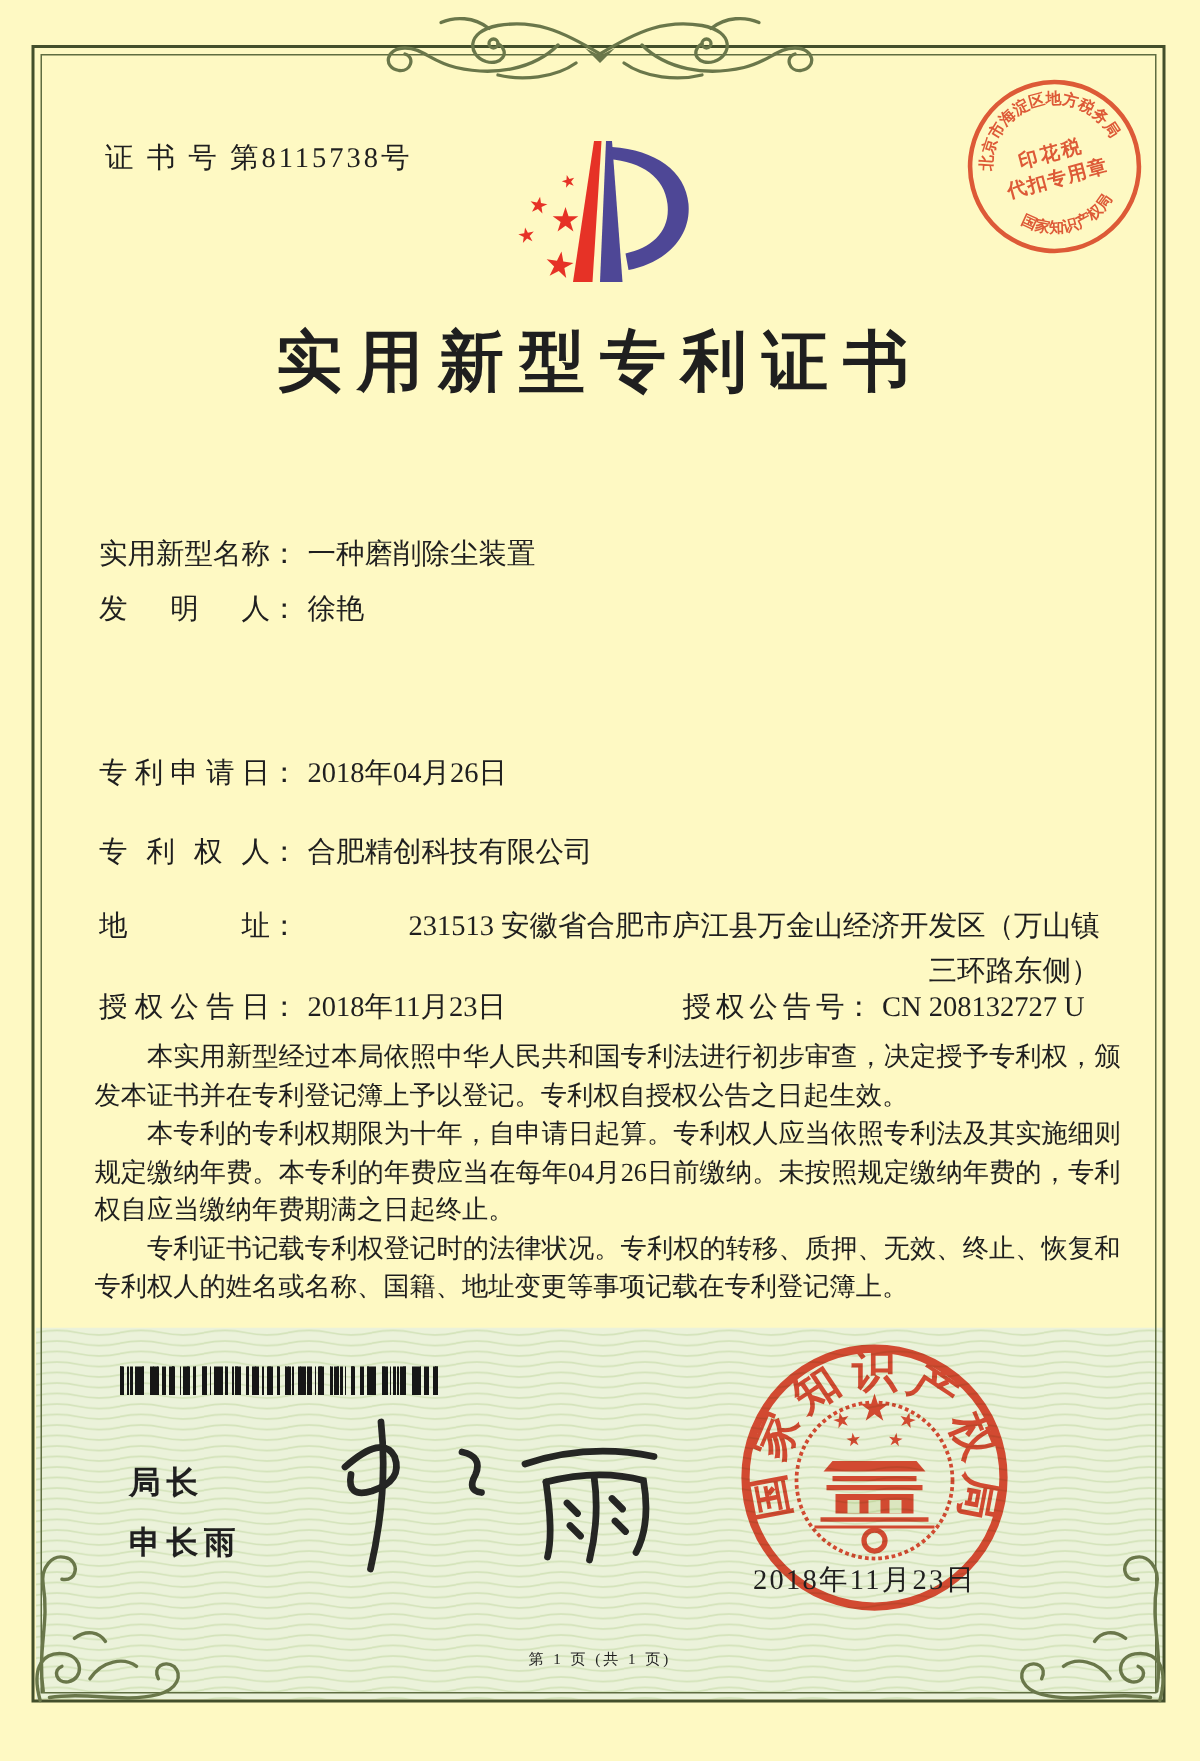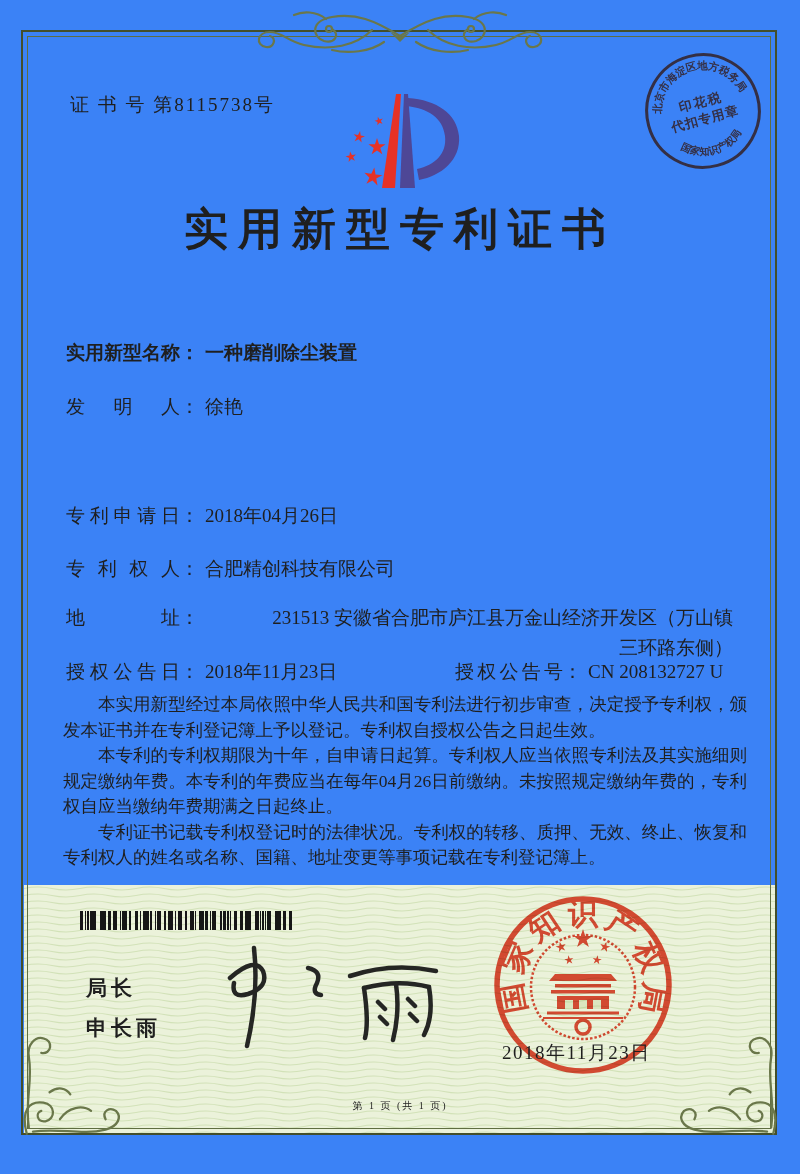--- a/index.html
+++ b/index.html
@@ -1,33 +1,33 @@
 <!DOCTYPE html>
 <html><head>
 <meta charset="utf-8">
 <style>
   html,body{margin:0;padding:0;}
   #page{
     position:relative; width:800px; height:1174px; overflow:hidden;
-    background:#3b82f6; color:#1f1f1f;
+    background:#fef9c3; color:#1f1f1f;
     font-family:"Liberation Serif","DejaVu Serif",serif;
   }
   
   .frame-outer{position:absolute; left:21px; top:30px; right:23px; bottom:39px;
     border:2.5px solid #434f2b; z-index:5; pointer-events:none;}
   .frame-inner{position:absolute; left:27px; top:36px; right:29px; bottom:45px;
     border:1px solid #5f6d41; z-index:5; pointer-events:none;}
   
   .band{position:absolute; left:24px; top:885px; width:752px; height:248px; z-index:1;}
   
   .orn{position:absolute; z-index:6;}
   
   .cert-no{position:absolute; left:70px; top:92px; font-size:19px; letter-spacing:2px; z-index:10;}
   .logo{position:absolute; left:336px; top:84px; z-index:10;}
-  .title{position:absolute; left:0; right:0; top:200px; text-align:center;
+  .title{position:absolute; left:0; right:0; top:212px; text-align:center;
     font-size:44px; font-weight:bold; letter-spacing:10px; z-index:10;}
   
   .row{position:absolute; left:66px; font-size:19px; line-height:30px; z-index:10; white-space:nowrap;}
   .lbl{display:inline-block; width:114px; text-align:justify; text-align-last:justify; vertical-align:top;}
   .colon{display:inline-block; vertical-align:top; margin-right:6px;}
   .val{display:inline-block; vertical-align:top; white-space:pre-line;}
   .val-wrap{width:528px;text-align:right;}
   .row-grant-no{left:455px;}
   
   .paras{position:absolute; left:63px; top:692px; width:684px; z-index:10;
@@ -128,21 +128,21 @@
     </text>
     <text font-size="10.5" font-weight="bold" fill="#db4a33" font-family="'Liberation Serif','DejaVu Serif',serif">
       <textPath href="#taxBot" startOffset="50%" text-anchor="middle">国家知识产权局</textPath>
     </text>
     <text x="65" y="60" font-size="13.5" font-weight="bold" fill="#db4a33" text-anchor="middle" font-family="'Liberation Serif','DejaVu Serif',serif" letter-spacing="2">印花税</text>
     <text x="65" y="78" font-size="13.5" font-weight="bold" fill="#db4a33" text-anchor="middle" font-family="'Liberation Serif','DejaVu Serif',serif" letter-spacing="1">代扣专用章</text>
   </svg>
 
   <div class="title">实用新型专利证书</div>
 
-  <div class="row" style="top:338px;font-weight:bold;">
+  <div class="row" style="top:355px;">
     <span class="lbl">实用新型名称</span><span class="colon">：</span><span class="val">一种磨削除尘装置</span>
   </div>
   <div class="row" style="top:392px;">
     <span class="lbl">发明人</span><span class="colon">：</span><span class="val">徐艳</span>
   </div>
   <div class="row" style="top:501px;">
     <span class="lbl">专利申请日</span><span class="colon">：</span><span class="val">2018年04月26日</span>
   </div>
   <div class="row" style="top:554px;">
     <span class="lbl">专利权人</span><span class="colon">：</span><span class="val">合肥精创科技有限公司</span>

